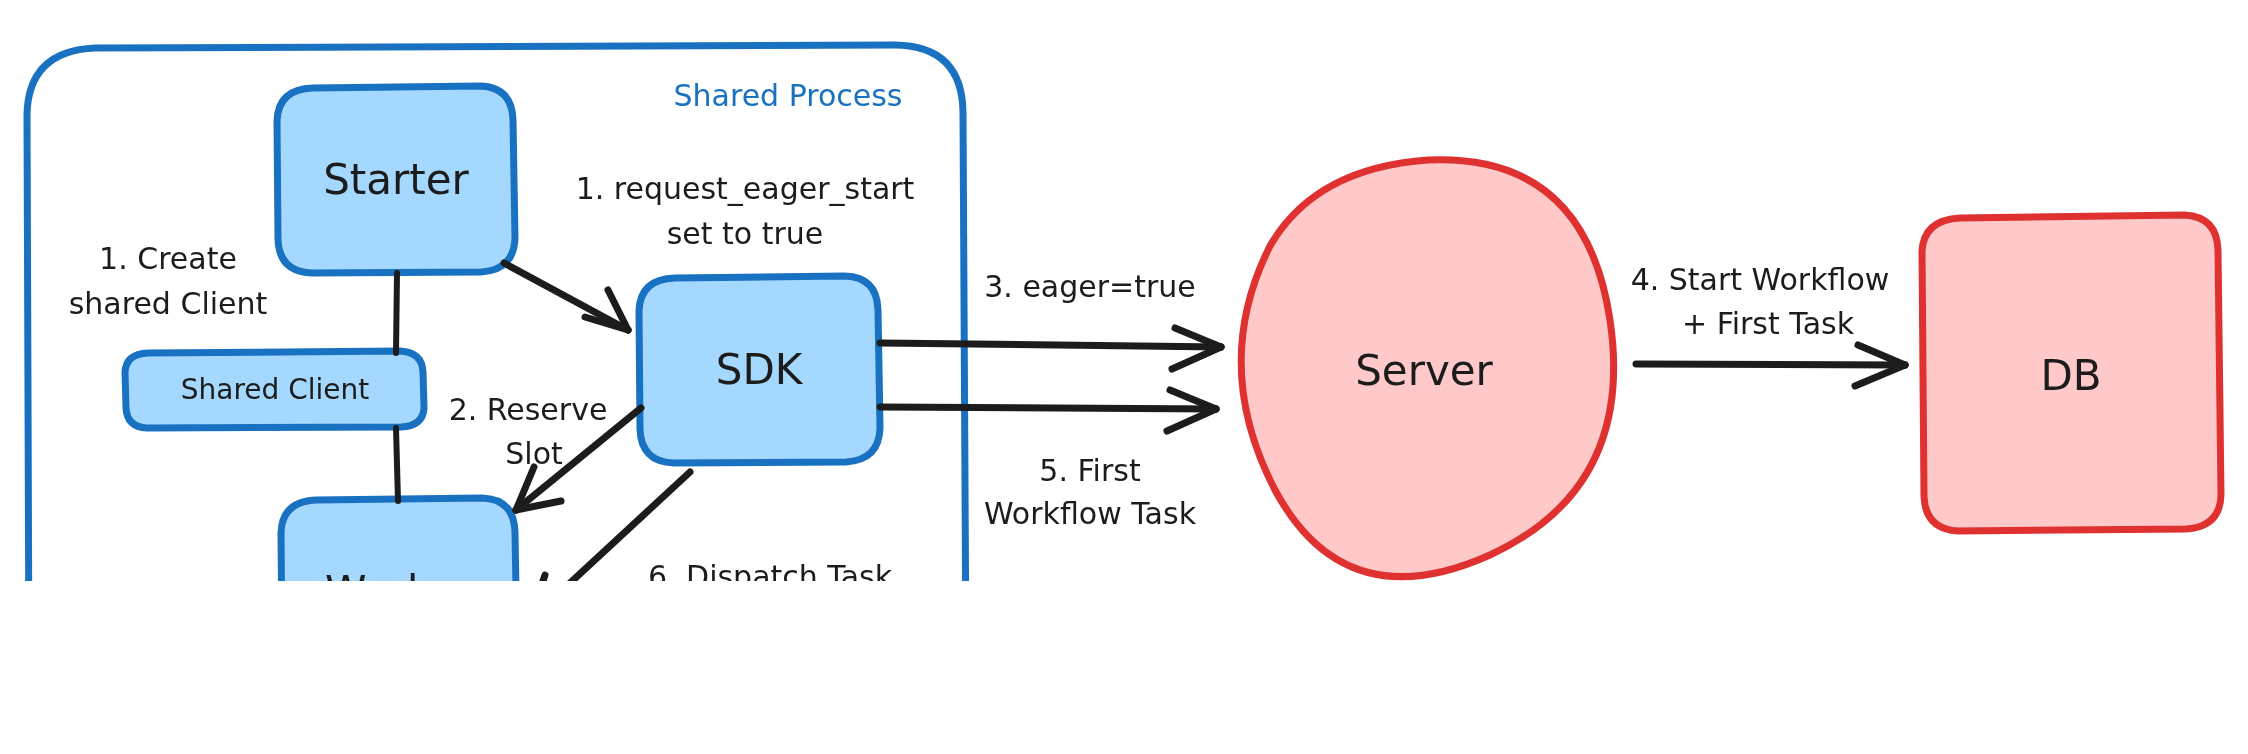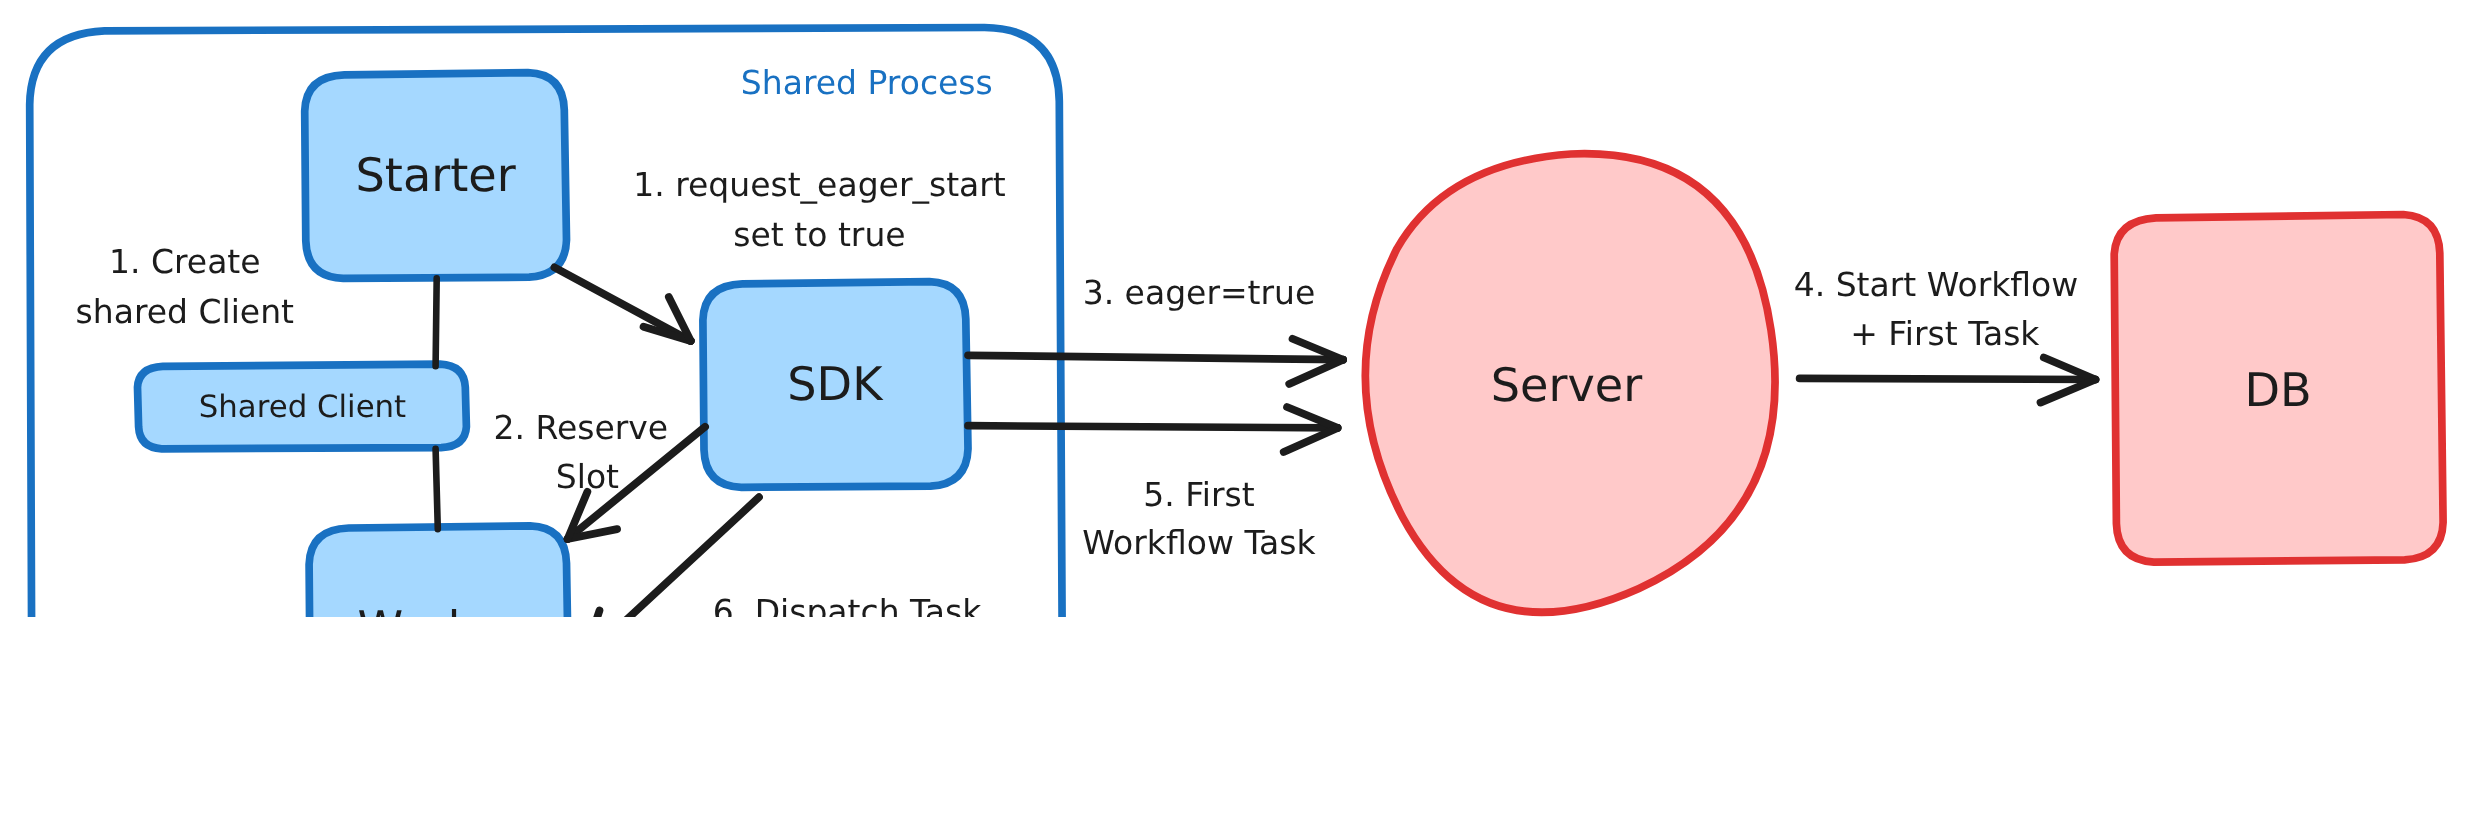--- a/index.html
+++ b/index.html
@@ -9,20 +9,21 @@
   }
   body {
     font-family: "DejaVu Sans", sans-serif;
   }
   #canvas {
     position: relative;
     width: 2248px;
     height: 561px;
     background: #ffffff;
     overflow: hidden;
+    margin-top: 20px;
   }
   #diagram-svg {
     position: absolute;
     left: 0;
     top: 0;
     width: 2248px;
     height: 754px;
   }
   .node-label {
     font-family: "DejaVu Sans", sans-serif;

